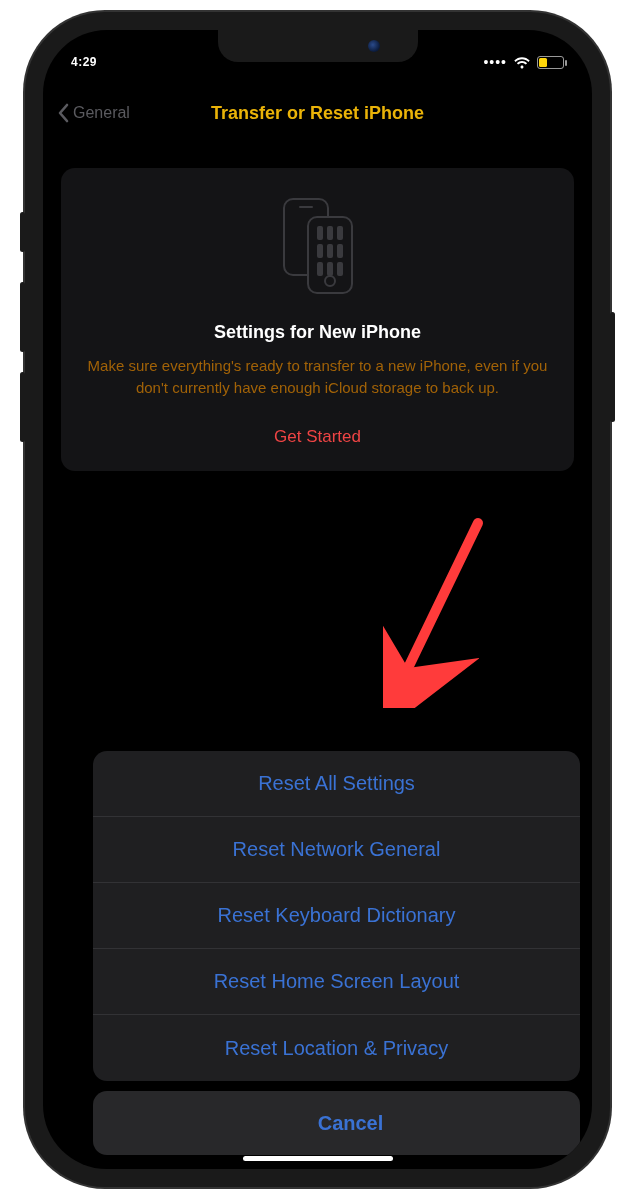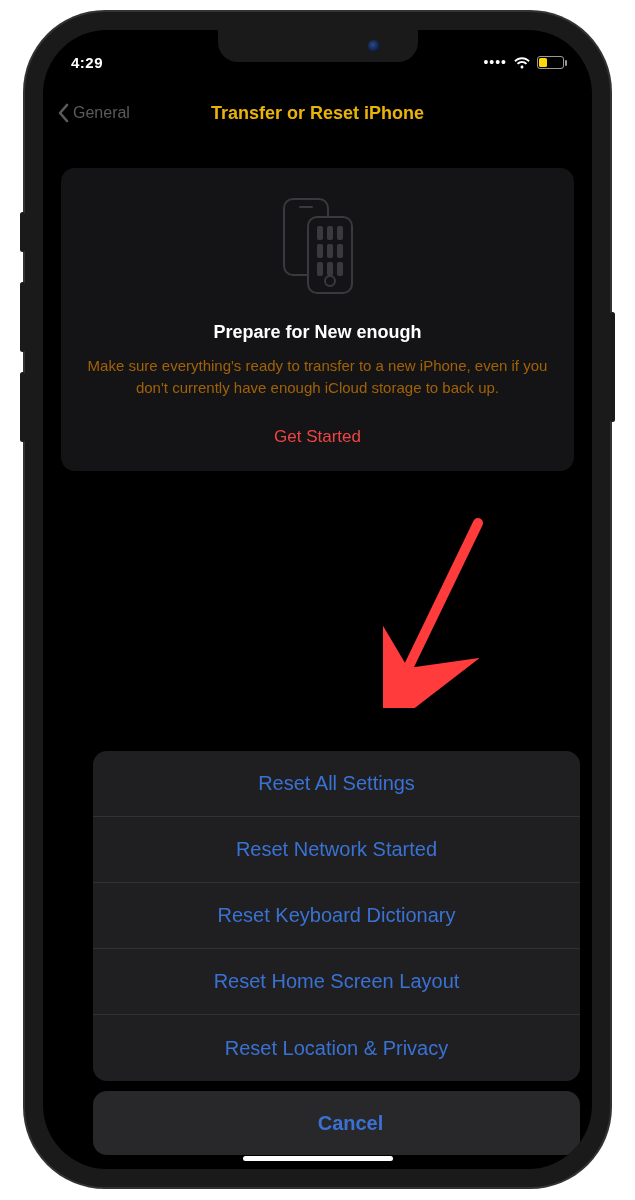--- a/index.html
+++ b/index.html
@@ -64,21 +64,21 @@
       position: absolute;
       top: 0; left: 0; right: 0;
       height: 50px;
       display: flex;
       justify-content: space-between;
       align-items: center;
       padding: 14px 28px 0;
       z-index: 40;
     }
     .status-time {
-      font-size: 15px;
+      font-size: 12px;
       font-weight: 600;
       letter-spacing: 0.5px;
     }
     .status-right { display: flex; align-items: center; gap: 6px; }
     .dots { font-size: 14px; letter-spacing: 1px; color:#fff; }
     .battery {
       width: 27px; height: 13px;
       border: 1px solid rgba(255,255,255,0.6);
       border-radius: 3px;
       position: relative;
@@ -241,39 +241,39 @@
                 <div class="d"></div>
               <div class="d"></div>
                 <div class="d"></div>
                 <div class="d"></div>
               <div class="d"></div>
                 <div class="d"></div>
                 <div class="d"></div>
             </div>
           </div>
         </div>
-        <div class="card-title">Prepare for New enough</div>
+        <div class="card-title">Settings for New iPhone</div>
         <div class="card-desc">Make sure everything's ready to transfer to a new iPhone, even if you don't currently have enough iCloud storage to back up.</div>
         <div class="link">Get Started</div>
       </div>
     </div>
 
     <svg class="arrow-annotation" width="120" height="200" viewBox="0 0 120 200">
       <defs>
         <marker id="ahead" markerWidth="12" markerHeight="12" refX="4" refY="6" orient="auto">
           <path d="M0,0 L12,6 L0,12 L4,6 z" fill="#ff3b3b"></path>
         </marker>
       </defs>
       <line x1="95" y1="15" x2="25" y2="160" stroke="#ff3b3b" stroke-width="10" stroke-linecap="round" marker-end="url(#ahead)"></line>
     </svg>
 
     <div class="sheet-overlay">
       <div class="sheet">
         <div class="sheet-item">Reset All Settings</div>
-        <div class="sheet-item">Reset Network Started</div>
+        <div class="sheet-item">Reset Network General</div>
         <div class="sheet-item">Reset Keyboard Dictionary</div>
         <div class="sheet-item">Reset Home Screen Layout</div>
         <div class="sheet-item">Reset Location &amp; Privacy</div>
       </div>
       <div class="cancel-btn">Cancel</div>
     </div>
 
     <div class="home-ind"></div>
   </div>
 </div>

